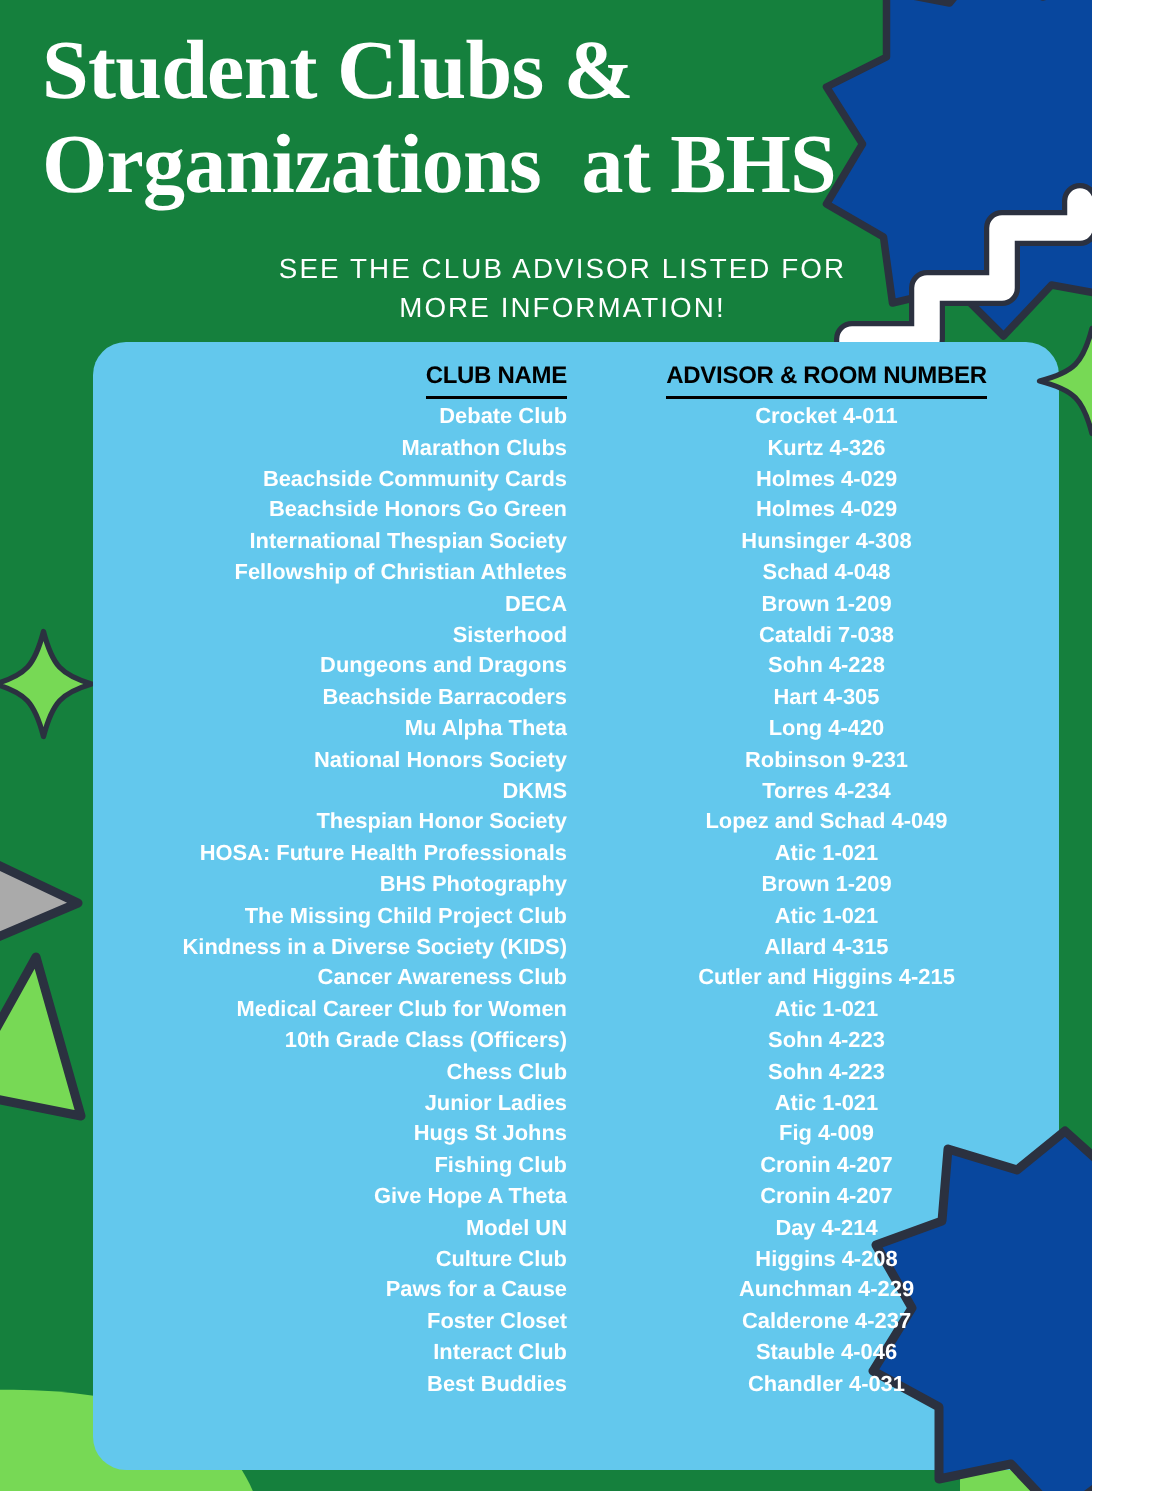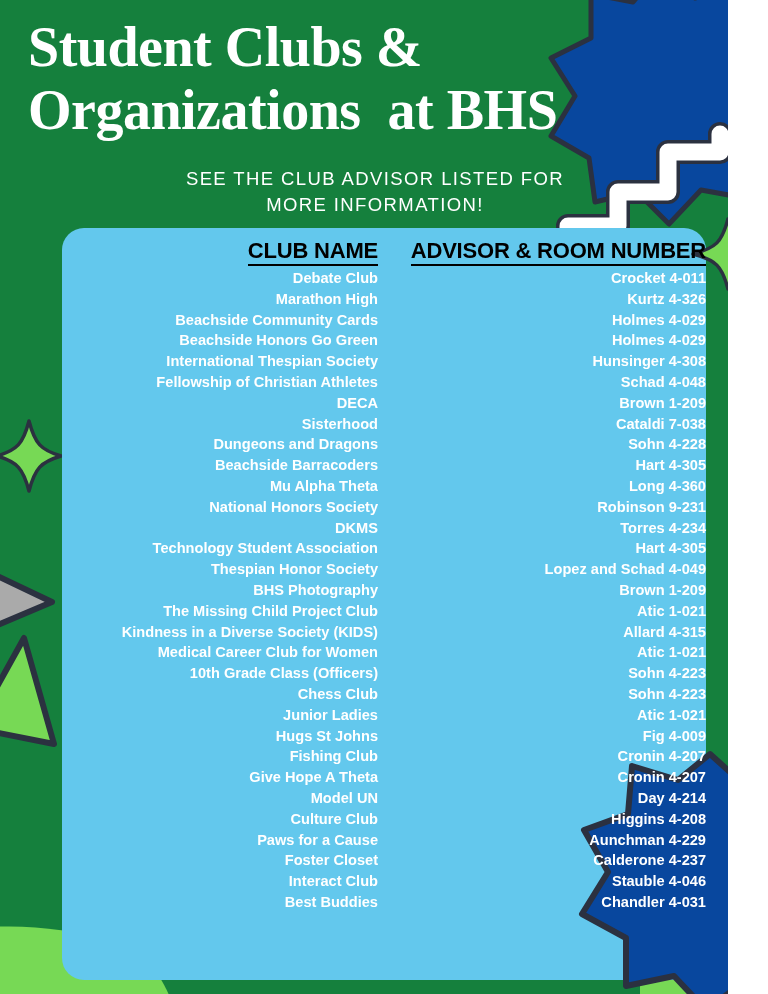--- a/index.html
+++ b/index.html
@@ -92,32 +92,32 @@
   .club-table th, .club-table td {
     padding: 0;
     vertical-align: baseline;
     font-size: 14.6px;
     line-height: 20.8px;
     font-weight: bold;
     white-space: nowrap;
   }
   .club-table th {
     color: #000000;
-    font-size: 22px;
+    font-size: 16px;
     line-height: 25px;
     letter-spacing: -0.2px;
     padding-bottom: 2px;
   }
   .club-table th > span {
     display: inline-block;
     border-bottom: 2px solid #000000;
     padding-bottom: 1px;
   }
   .col-club  { width: 316px; text-align: right; padding-right: 9px !important; }
-  .col-adv   { text-align: right;  padding-left: 9px !important; }
+  .col-adv   { text-align: center;  padding-left: 9px !important; }
   .club-table td.col-club { color: #ffffff; }
   .club-table td.col-adv  { color: #ffffff; }
 </style>
 </head>
 <body>
 
 <div class="poster">
 
   <div class="deco" id="deco-star-top-right">
     <svg viewBox="0 0 240 300">
@@ -196,21 +196,21 @@
           <span>ADVISOR &amp; ROOM NUMBER</span>
         </th>
       </tr>
     </thead>
     <tbody id="clubs-body">
         <tr>
           <td class="col-club">Debate Club</td>
           <td class="col-adv">Crocket 4-011</td>
         </tr>
         <tr>
-          <td class="col-club">Marathon High</td>
+          <td class="col-club">Marathon Clubs</td>
           <td class="col-adv">Kurtz 4-326</td>
         </tr>
         <tr>
           <td class="col-club">Beachside Community Cards</td>
           <td class="col-adv">Holmes 4-029</td>
         </tr>
         <tr>
           <td class="col-club">Beachside Honors Go Green</td>
           <td class="col-adv">Holmes 4-029</td>
         </tr>
@@ -233,51 +233,55 @@
         <tr>
           <td class="col-club">Dungeons and Dragons</td>
           <td class="col-adv">Sohn  4-228</td>
         </tr>
         <tr>
           <td class="col-club">Beachside Barracoders</td>
           <td class="col-adv">Hart  4-305</td>
         </tr>
         <tr>
           <td class="col-club">Mu Alpha Theta</td>
-          <td class="col-adv">Long  4-360</td>
+          <td class="col-adv">Long  4-420</td>
         </tr>
         <tr>
           <td class="col-club">National Honors Society</td>
           <td class="col-adv">Robinson  9-231</td>
         </tr>
         <tr>
           <td class="col-club">DKMS</td>
           <td class="col-adv">Torres  4-234</td>
         </tr>
         <tr>
-          <td class="col-club">Technology Student Association</td>
-          <td class="col-adv">Hart  4-305</td>
-        </tr>
-        <tr>
           <td class="col-club">Thespian Honor Society</td>
           <td class="col-adv">Lopez and Schad  4-049</td>
         </tr>
         <tr>
+          <td class="col-club">HOSA: Future Health Professionals</td>
+          <td class="col-adv">Atic  1-021</td>
+        </tr>
+        <tr>
           <td class="col-club">BHS Photography</td>
           <td class="col-adv">Brown  1-209</td>
         </tr>
         <tr>
           <td class="col-club">The Missing Child Project Club</td>
           <td class="col-adv">Atic  1-021</td>
         </tr>
         <tr>
           <td class="col-club">Kindness in a Diverse Society (KIDS)</td>
           <td class="col-adv">Allard  4-315</td>
         </tr>
         <tr>
+          <td class="col-club">Cancer Awareness Club</td>
+          <td class="col-adv">Cutler and Higgins  4-215</td>
+        </tr>
+        <tr>
           <td class="col-club">Medical Career Club for Women</td>
           <td class="col-adv">Atic  1-021</td>
         </tr>
         <tr>
           <td class="col-club">10th Grade Class (Officers)</td>
           <td class="col-adv">Sohn  4-223</td>
         </tr>
         <tr>
           <td class="col-club">Chess Club</td>
           <td class="col-adv">Sohn  4-223</td>

